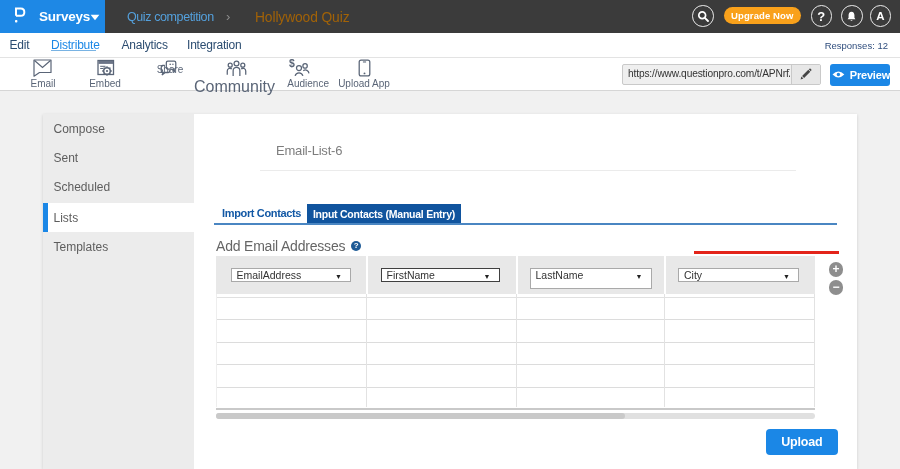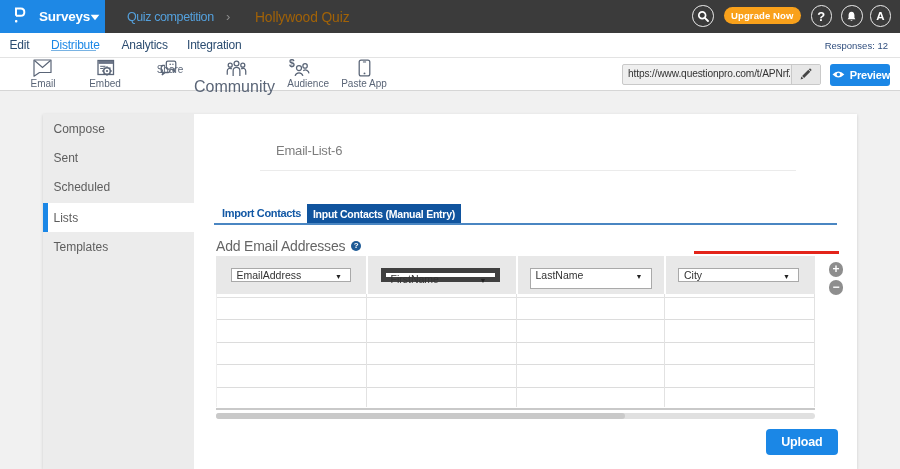--- a/index.html
+++ b/index.html
@@ -107,21 +107,21 @@
       <path d="M14.6,12 a3.4,3.4 0 0 1 5.4,2.6"></path>
     </g>
   </svg>
   <div class="abs" style="left:269px;top:78px;width:60px;text-align:right;font-size:10px;color:#5a6577">Audience</div>
 
   <svg class="abs" style="left:357.5px;top:58.5px" width="13" height="18" viewBox="0 0 12 17">
     <rect x="1" y="1" width="10" height="15" rx="1.8" fill="none" stroke="#5a6577" stroke-width="1.2"></rect>
     <line x1="4.5" y1="2.8" x2="7.5" y2="2.8" stroke="#5a6577" stroke-width="1"></line>
     <circle cx="6" cy="13.6" r="0.9" fill="#5a6577"></circle>
   </svg>
-  <div class="abs" style="left:334px;top:78px;width:60px;text-align:center;font-size:10px;color:#5a6577">Paste App</div>
+  <div class="abs" style="left:334px;top:78px;width:60px;text-align:center;font-size:10px;color:#5a6577">Upload App</div>
 
   <div class="abs" style="left:622px;top:64px;width:199px;height:20.8px;background:#efefef;border:1px solid #c9c9c9;border-radius:2px"></div>
   <div class="abs" style="left:628px;top:68px;width:162px;overflow:hidden;white-space:nowrap;font-size:10.2px;color:#333;letter-spacing:-0.15px">https://www.questionpro.com/t/APNrfZ</div>
   <div class="abs" style="left:790.5px;top:65px;width:29.5px;height:18.8px;border-left:1px solid #c9c9c9;background:#e7e7e7"></div>
   <svg class="abs" style="left:799.5px;top:68px" width="12" height="12" viewBox="0 0 12 12">
     <path d="M0.6,11.4 L1.4,8.6 L3.4,10.6 Z" fill="#454545"></path>
     <path d="M2.1,7.9 L8.3,1.7 L10.3,3.7 L4.1,9.9 Z" fill="#454545"></path>
     <path d="M9,1 A1.4,1.4 0 0 1 11,3 L10.8,3.2 L8.8,1.2 Z" fill="#454545"></path>
   </svg>
 
@@ -152,21 +152,21 @@
   <div class="abs" style="left:216px;top:238px;font-size:14px;color:#666;letter-spacing:-0.2px">Add Email Addresses</div>
   <div class="abs ctr" style="left:351px;top:240.6px;width:10.4px;height:10.4px;background:#1d5a96;border-radius:50%;color:#fff;font-size:8px;font-weight:bold">?</div>
   <div class="abs" style="left:693.5px;top:251.3px;width:145.5px;height:2.4px;background:#e3241a"></div>
 
   <div class="abs" style="left:216px;top:256px;width:599px;height:38.4px;background:#e8e8e8"></div>
   <div class="abs" style="left:365.5px;top:256px;width:2px;height:38.4px;background:#fff"></div>
   <div class="abs" style="left:515.5px;top:256px;width:2px;height:38.4px;background:#fff"></div>
   <div class="abs" style="left:663.5px;top:256px;width:2px;height:38.4px;background:#fff"></div>
 
   <div class="abs" style="left:230.5px;top:267.5px;width:120.5px;height:14.5px;background:#fff;border:1px solid #a9a9a9;font-size:10.5px;color:#333;line-height:13px;padding-left:5px">EmailAddress<span style="position:absolute;right:8px;top:1px;font-size:7px;color:#222">▼</span></div>
-  <div class="abs" style="left:380.5px;top:267.5px;width:119px;height:14.5px;background:#fff;border:5px solid #404040;font-size:10.5px;color:#333;line-height:13px;padding-left:5px">FirstName<span style="position:absolute;right:8px;top:1px;font-size:7px;color:#222">▼</span></div>
+  <div class="abs" style="left:380.5px;top:267.5px;width:119px;height:14.5px;background:#fff;border:1px solid #404040;font-size:10.5px;color:#333;line-height:13px;padding-left:5px">FirstName<span style="position:absolute;right:8px;top:1px;font-size:7px;color:#222">▼</span></div>
   <div class="abs" style="left:529.5px;top:267.5px;width:122px;height:21px;background:#fff;border:1px solid #a9a9a9;font-size:10.5px;color:#333;line-height:13px;padding-left:5px">LastName<span style="position:absolute;right:8px;top:1px;font-size:7px;color:#222">▼</span></div>
   <div class="abs" style="left:678px;top:267.5px;width:121px;height:14.5px;background:#fff;border:1px solid #a9a9a9;font-size:10.5px;color:#333;line-height:13px;padding-left:5px">City<span style="position:absolute;right:8px;top:1px;font-size:7px;color:#222">▼</span></div>
 
   <div class="abs" style="left:216px;top:297px;width:599px;height:0;border-top:1px solid #e0e0e0"></div>
   <div class="abs" style="left:216px;top:319.4px;width:599px;height:0;border-top:1px solid #dcdcdc"></div>
   <div class="abs" style="left:216px;top:341.8px;width:599px;height:0;border-top:1px solid #dcdcdc"></div>
   <div class="abs" style="left:216px;top:364.2px;width:599px;height:0;border-top:1px solid #dcdcdc"></div>
   <div class="abs" style="left:216px;top:386.6px;width:599px;height:0;border-top:1px solid #dcdcdc"></div>
   <div class="abs" style="left:216px;top:407.5px;width:599px;height:2px;background:#c9c9c9"></div>
   <div class="abs" style="left:365.5px;top:294.4px;width:1px;height:113px;background:#e2e2e2"></div>

